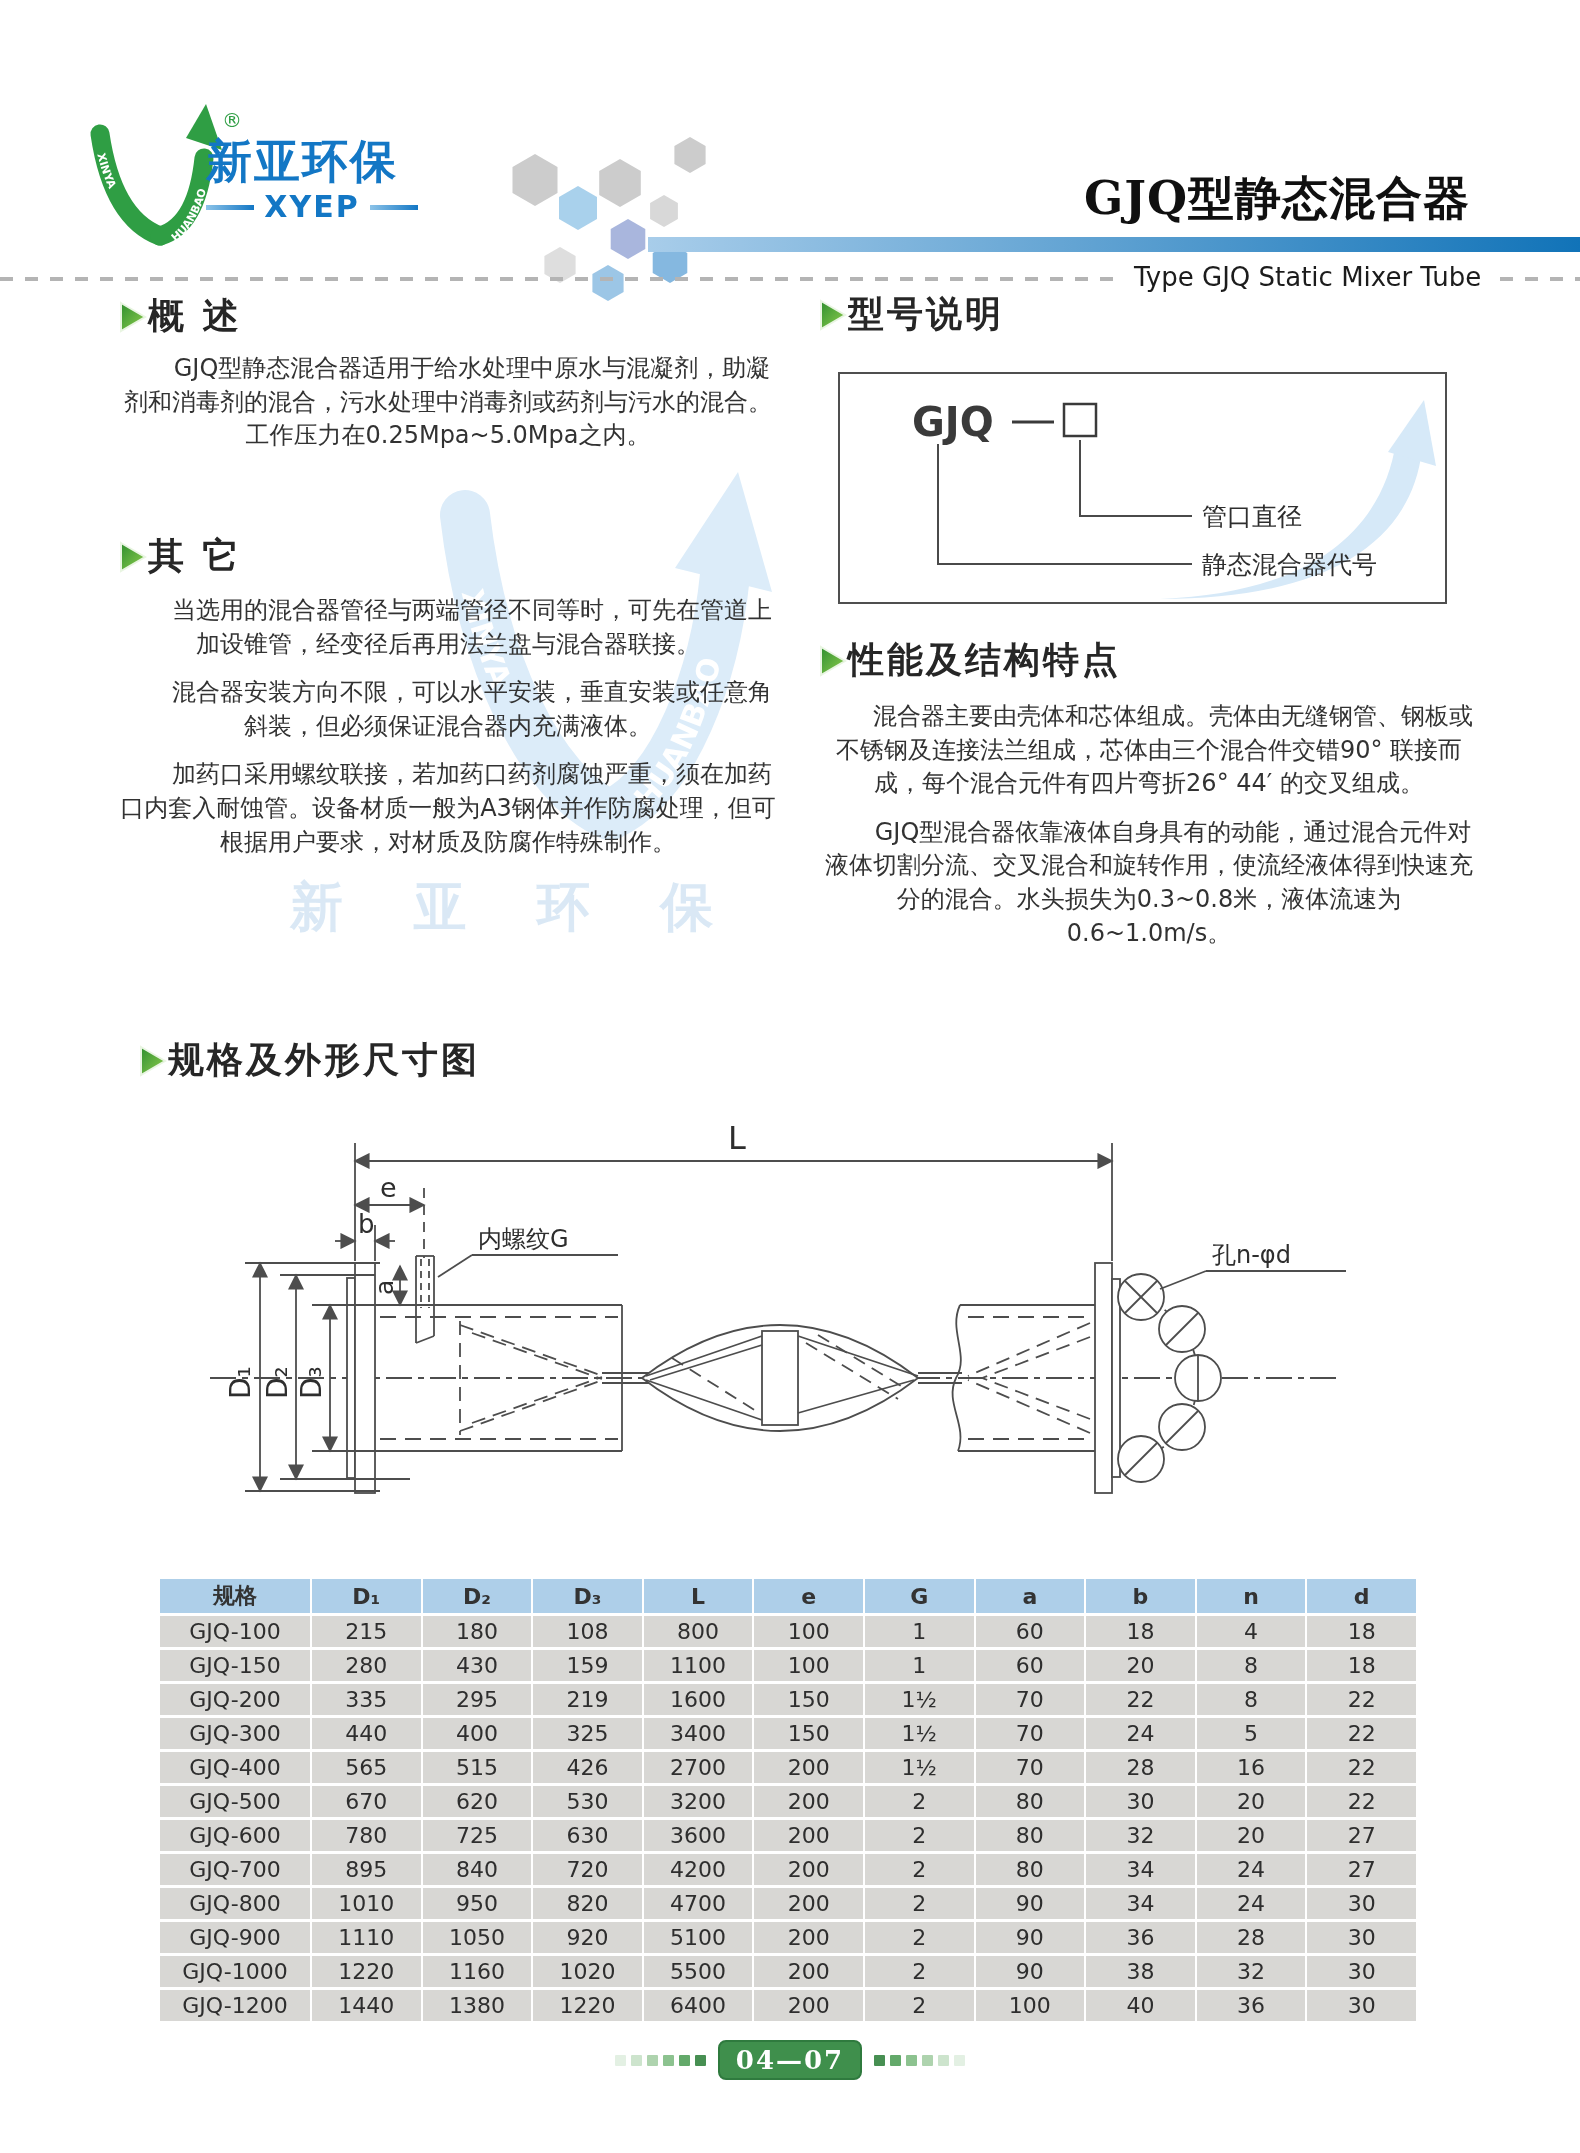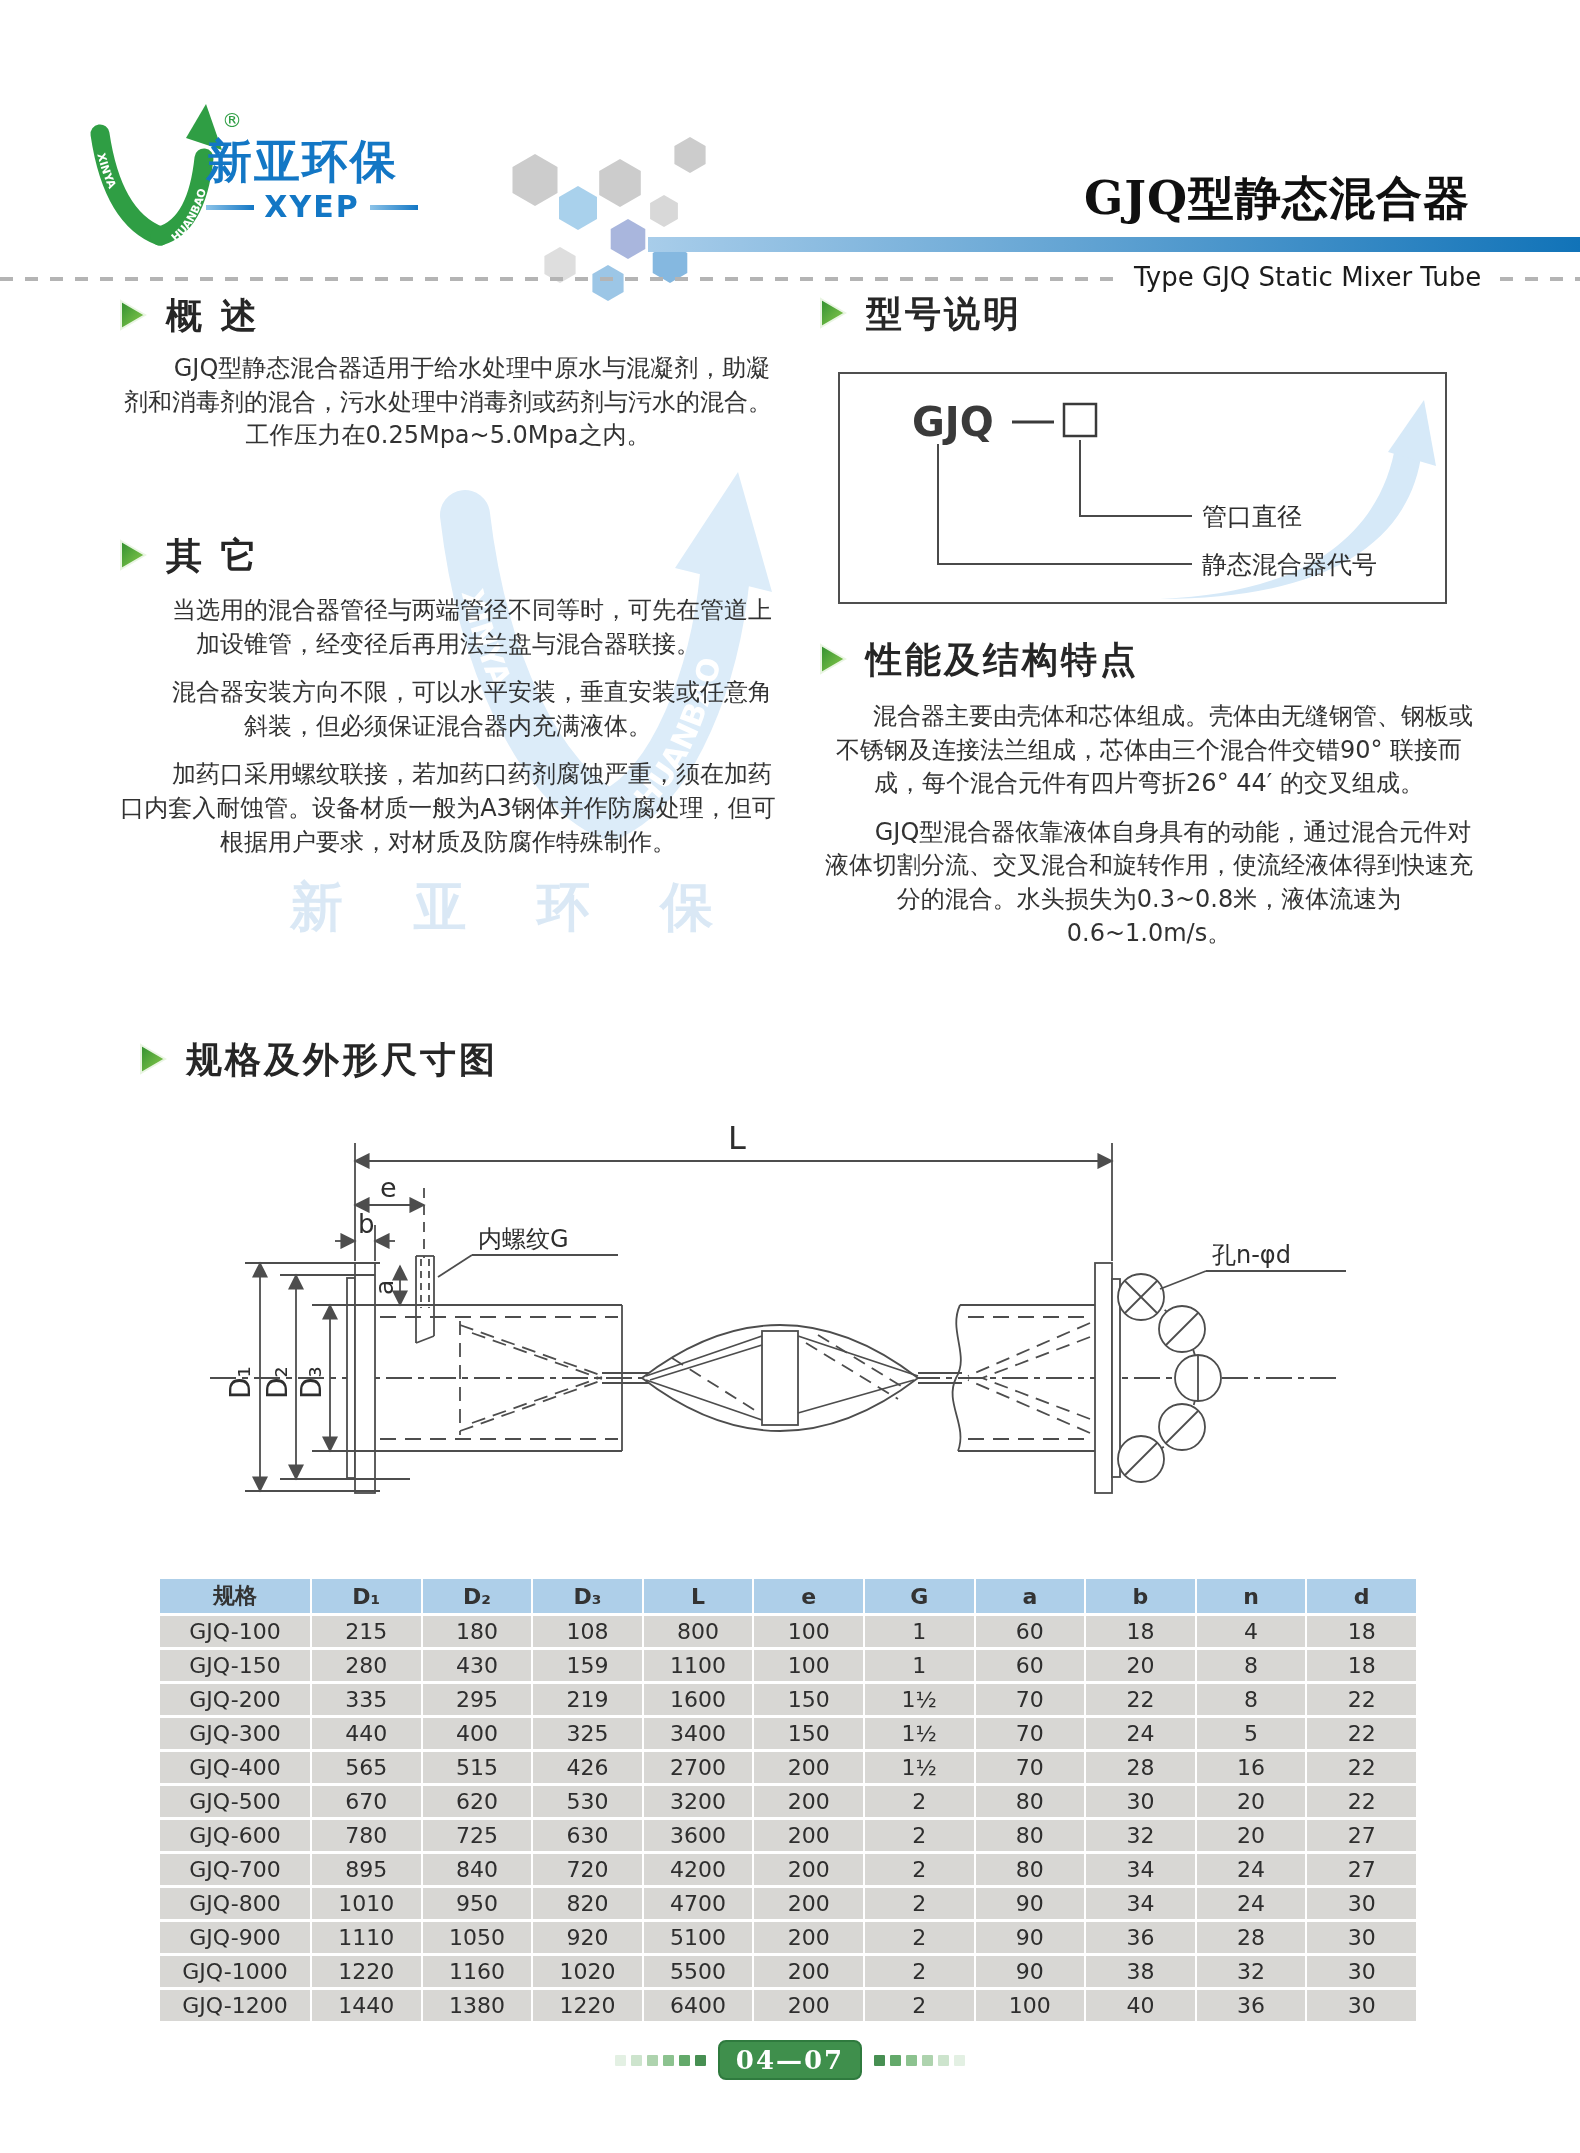--- a/index.html
+++ b/index.html
@@ -11,21 +11,21 @@
   .brand-en-row{display:flex;align-items:center;gap:10px;margin-top:8px;justify-content:center;width:212px;}
   .brand-dash{width:48px;height:5px;background:linear-gradient(90deg,#8cc3e8,#1377c5);}
   .brand-en{font-size:30px;font-weight:700;color:#1377c5;letter-spacing:2px;line-height:1;}
   .page-title{font-family:"DejaVu Serif",serif;font-size:46px;font-weight:700;color:#101010;
               text-align:right;letter-spacing:1px;}
   .accent-bar{height:15px;background:linear-gradient(90deg,#a8cdea,#1173b8);z-index:2;}
   .dash-line{height:4px;width:1580px;
              background:repeating-linear-gradient(90deg,#b4b4b4 0 13px,transparent 13px 25px);}
   .subtitle{font-size:26px;color:#1c1c1c;background:#ffffff;padding:2px 14px;z-index:3;}
   
-  .sec-head{display:flex;align-items:flex-start;gap:18px;z-index:2;}
+  .sec-head{display:flex;align-items:flex-end;gap:0;z-index:2;}
   .sec-head h2{margin:0;font-size:36px;font-weight:700;color:#262626;letter-spacing:3px;line-height:1;}
   
   .col-text{font-size:24px;line-height:1.4;color:#323232;z-index:2;}
   .col-text p{margin:0 0 15px 0;text-indent:2em;text-align:center;}
   
   .model-box{border:2px solid #4f4f4f;background:#ffffff;z-index:2;}
   
   table.spec{border-collapse:separate;border-spacing:2px 3px;table-layout:fixed;width:1260px;
              font-family:"DejaVu Sans",sans-serif;}
   table.spec th{background:#aecfe9;height:32px;font-size:22px;font-weight:700;color:#333;text-align:center;}

